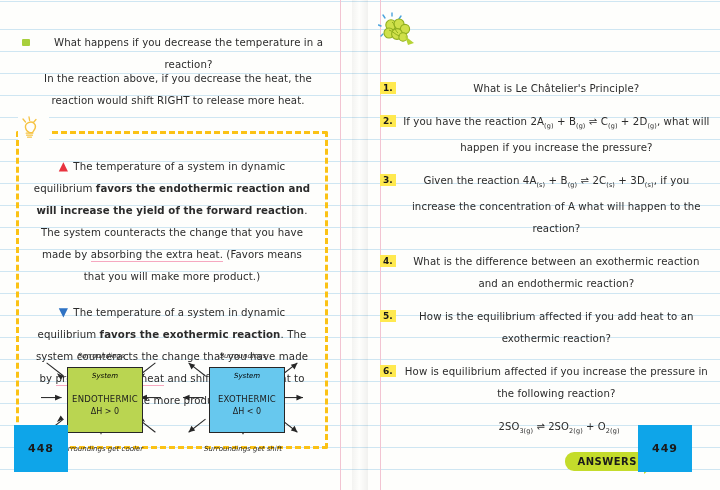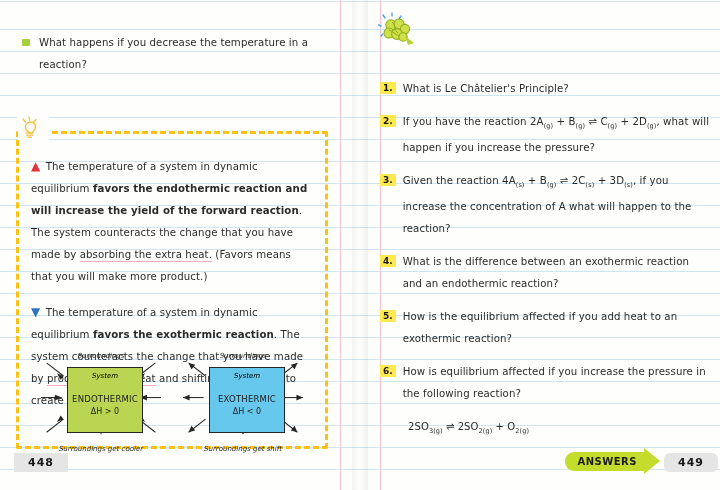--- a/index.html
+++ b/index.html
@@ -43,20 +43,21 @@
   .page-left  { left: 0;   width: 352px; }
   .page-right { left: 368px; width: 352px; }
 
   
   .hand {
     font-family: "DejaVu Sans", sans-serif;
     color: #2b2b2b;
     font-size: 10.2px;
     line-height: 22px;
     letter-spacing: .1px;
+    text-align: center;
   }
   .bullet-row {
     position: absolute; left: 22px; top: 32px; right: 14px;
     display: flex; align-items: flex-start; gap: 9px;
   }
   .sq-bullet {
     width: 8px; height: 7px; background: #a8cf3c; margin-top: 7px;
     flex: none; border-radius: 1px;
   }
   .para {
@@ -118,27 +119,27 @@
     position: absolute; top: 4px; left: 0; right: 0; text-align: center;
     font-size: 7px; font-style: italic;
   }
   .dg-name { font-size: 8.5px; letter-spacing: .2px; color: #1d1d1d; margin-top: 10px; }
   .dg-dh { font-size: 8px; color: #1d1d1d; }
   .dg-svg { position: absolute; inset: 0; overflow: visible; }
 
   
   .pagenum {
     position: absolute; bottom: 18px;
-    background: #e5e5e5; padding: 3px 14px;
+    background: #0ea5e9; padding: 17px 14px;
     font-family: "DejaVu Sans", sans-serif;
     font-weight: 700; font-size: 11px; color: #1a1a1a;
     letter-spacing: 1px;
   }
   .pagenum-left  { left: 14px; }
-  .pagenum-right { right: 2px; border-radius: 6px; }
+  .pagenum-right { right: 28px; }
 
   
   .ck-header { position: absolute; left: 10px; top: 10px; width: 336px; height: 56px; }
   .ck-banner {
     position: absolute; left: 48px; top: 6px; width: 286px; height: 42px;
     border: 4px solid #b5d334; background: #fefefc;
   }
   .ck-title {
     position: absolute; inset: 0;
     display: flex; align-items: center; justify-content: center; gap: 4px;
@@ -192,20 +193,21 @@
   <div class="margin-line ml-right"></div>
   <div class="page-shadow"></div>
 
   <div class="page page-left">
 
     <div class="bullet-row">
       <span class="sq-bullet"></span>
       <span class="hand">What happens if you decrease the temperature in a reaction?</span>
     </div>
 
+    <div class="para p-answer hand">In the reaction above, if you decrease the heat, the reaction would shift RIGHT to release more heat.</div>
 
     <div class="ttk-box">
       <div class="ttk-body">
 
         <div class="ttk-para hand">
           <span class="arrow-glyph arrow-up">▲</span>
           <span>The temperature of a system in dynamic equilibrium </span><span class="bold">favors the endothermic reaction and will increase the yield of the forward reaction</span><span>. The system counteracts the change that you have made by </span><span class="underline-pink">absorbing the extra heat.</span><span> (Favors means that you will make more product.)</span>
         </div>
 
         <div class="ttk-para hand">

